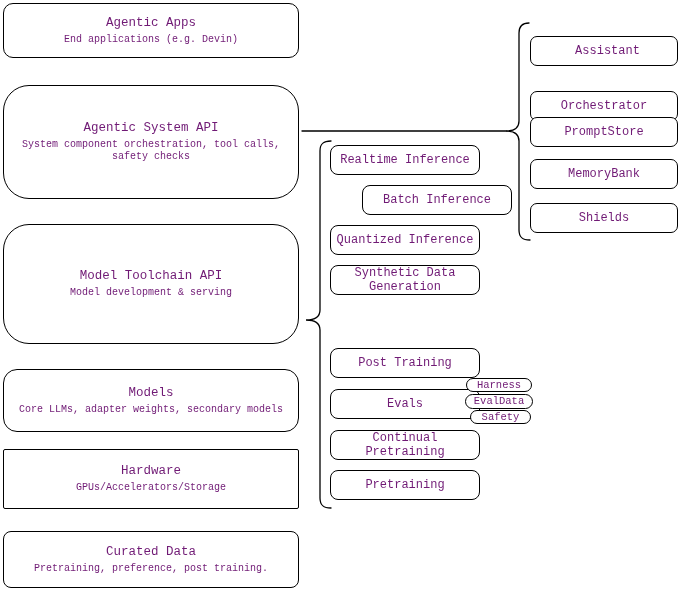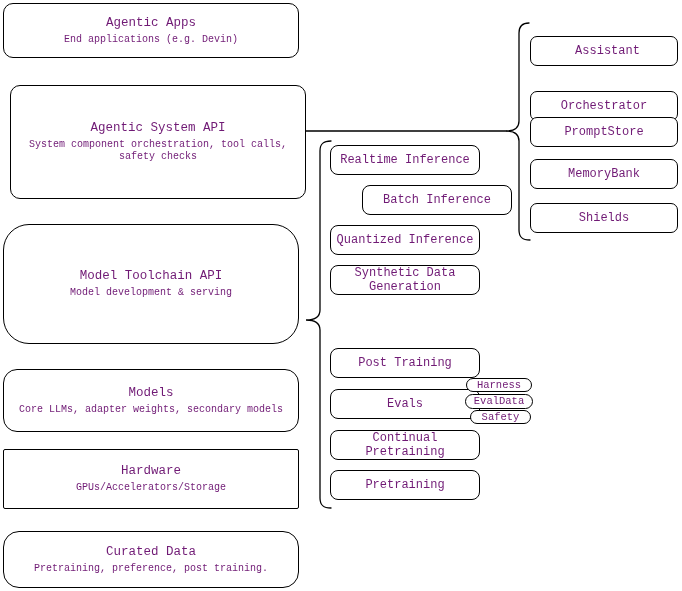--- a/index.html
+++ b/index.html
@@ -77,41 +77,41 @@
     <path d="M 529 23 C 522 23 519 26 519 33 L 519 121 C 519 127 516 131 506 131 C 516 131 519 135 519 141 L 519 230 C 519 237 522 240 530 240" fill="none" stroke="#000000" stroke-width="1.3" stroke-linecap="round"></path>
 
     <path d="M 331 141 C 323 141 320 144 320 151 L 320 310 C 320 316 317 320 306 320 C 317 320 320 324 320 330 L 320 498 C 320 505 323 508 331 508" fill="none" stroke="#000000" stroke-width="1.3" stroke-linecap="round"></path>
   </svg>
 
   <div class="node lbox" style="top:3px; height:55px; border-radius:10px;">
     <div class="title">Agentic Apps</div>
     <div class="subtitle">End applications (e.g. Devin)</div>
   </div>
 
-  <div class="node lbox" style="top:85px; height:114px; border-radius:10px;margin-left:7px;">
+  <div class="node lbox" style="top:85px; height:114px; border-radius:26px;">
     <div class="title">Agentic System API</div>
     <div class="subtitle">System component orchestration, tool calls, safety checks</div>
   </div>
 
   <div class="node lbox" style="top:224px; height:120px; border-radius:26px;">
     <div class="title">Model Toolchain API</div>
     <div class="subtitle">Model development &amp; serving</div>
   </div>
 
   <div class="node lbox" style="top:369px; height:63px; border-radius:14px;">
     <div class="title">Models</div>
     <div class="subtitle">Core LLMs, adapter weights, secondary models</div>
   </div>
 
   <div class="node lbox" style="top:449px; height:60px; border-radius:2px;">
     <div class="title">Hardware</div>
     <div class="subtitle">GPUs/Accelerators/Storage</div>
   </div>
 
-  <div class="node lbox" style="top:531px; height:57px; border-radius:16px;">
+  <div class="node lbox" style="top:531px; height:57px; border-radius:8px;">
     <div class="title">Curated Data</div>
     <div class="subtitle">Pretraining, preference, post training.</div>
   </div>
 
   <div class="node mbox" style="top:145px;">Realtime Inference</div>
   <div class="node mbox" style="top:185px;margin-left:32px;">Batch Inference</div>
   <div class="node mbox" style="top:225px;">Quantized Inference</div>
   <div class="node mbox" style="top:265px;">Synthetic Data Generation</div>
   <div class="node mbox" style="top:348px;">Post Training</div>
   <div class="node mbox" style="top:389px;">Evals</div>

